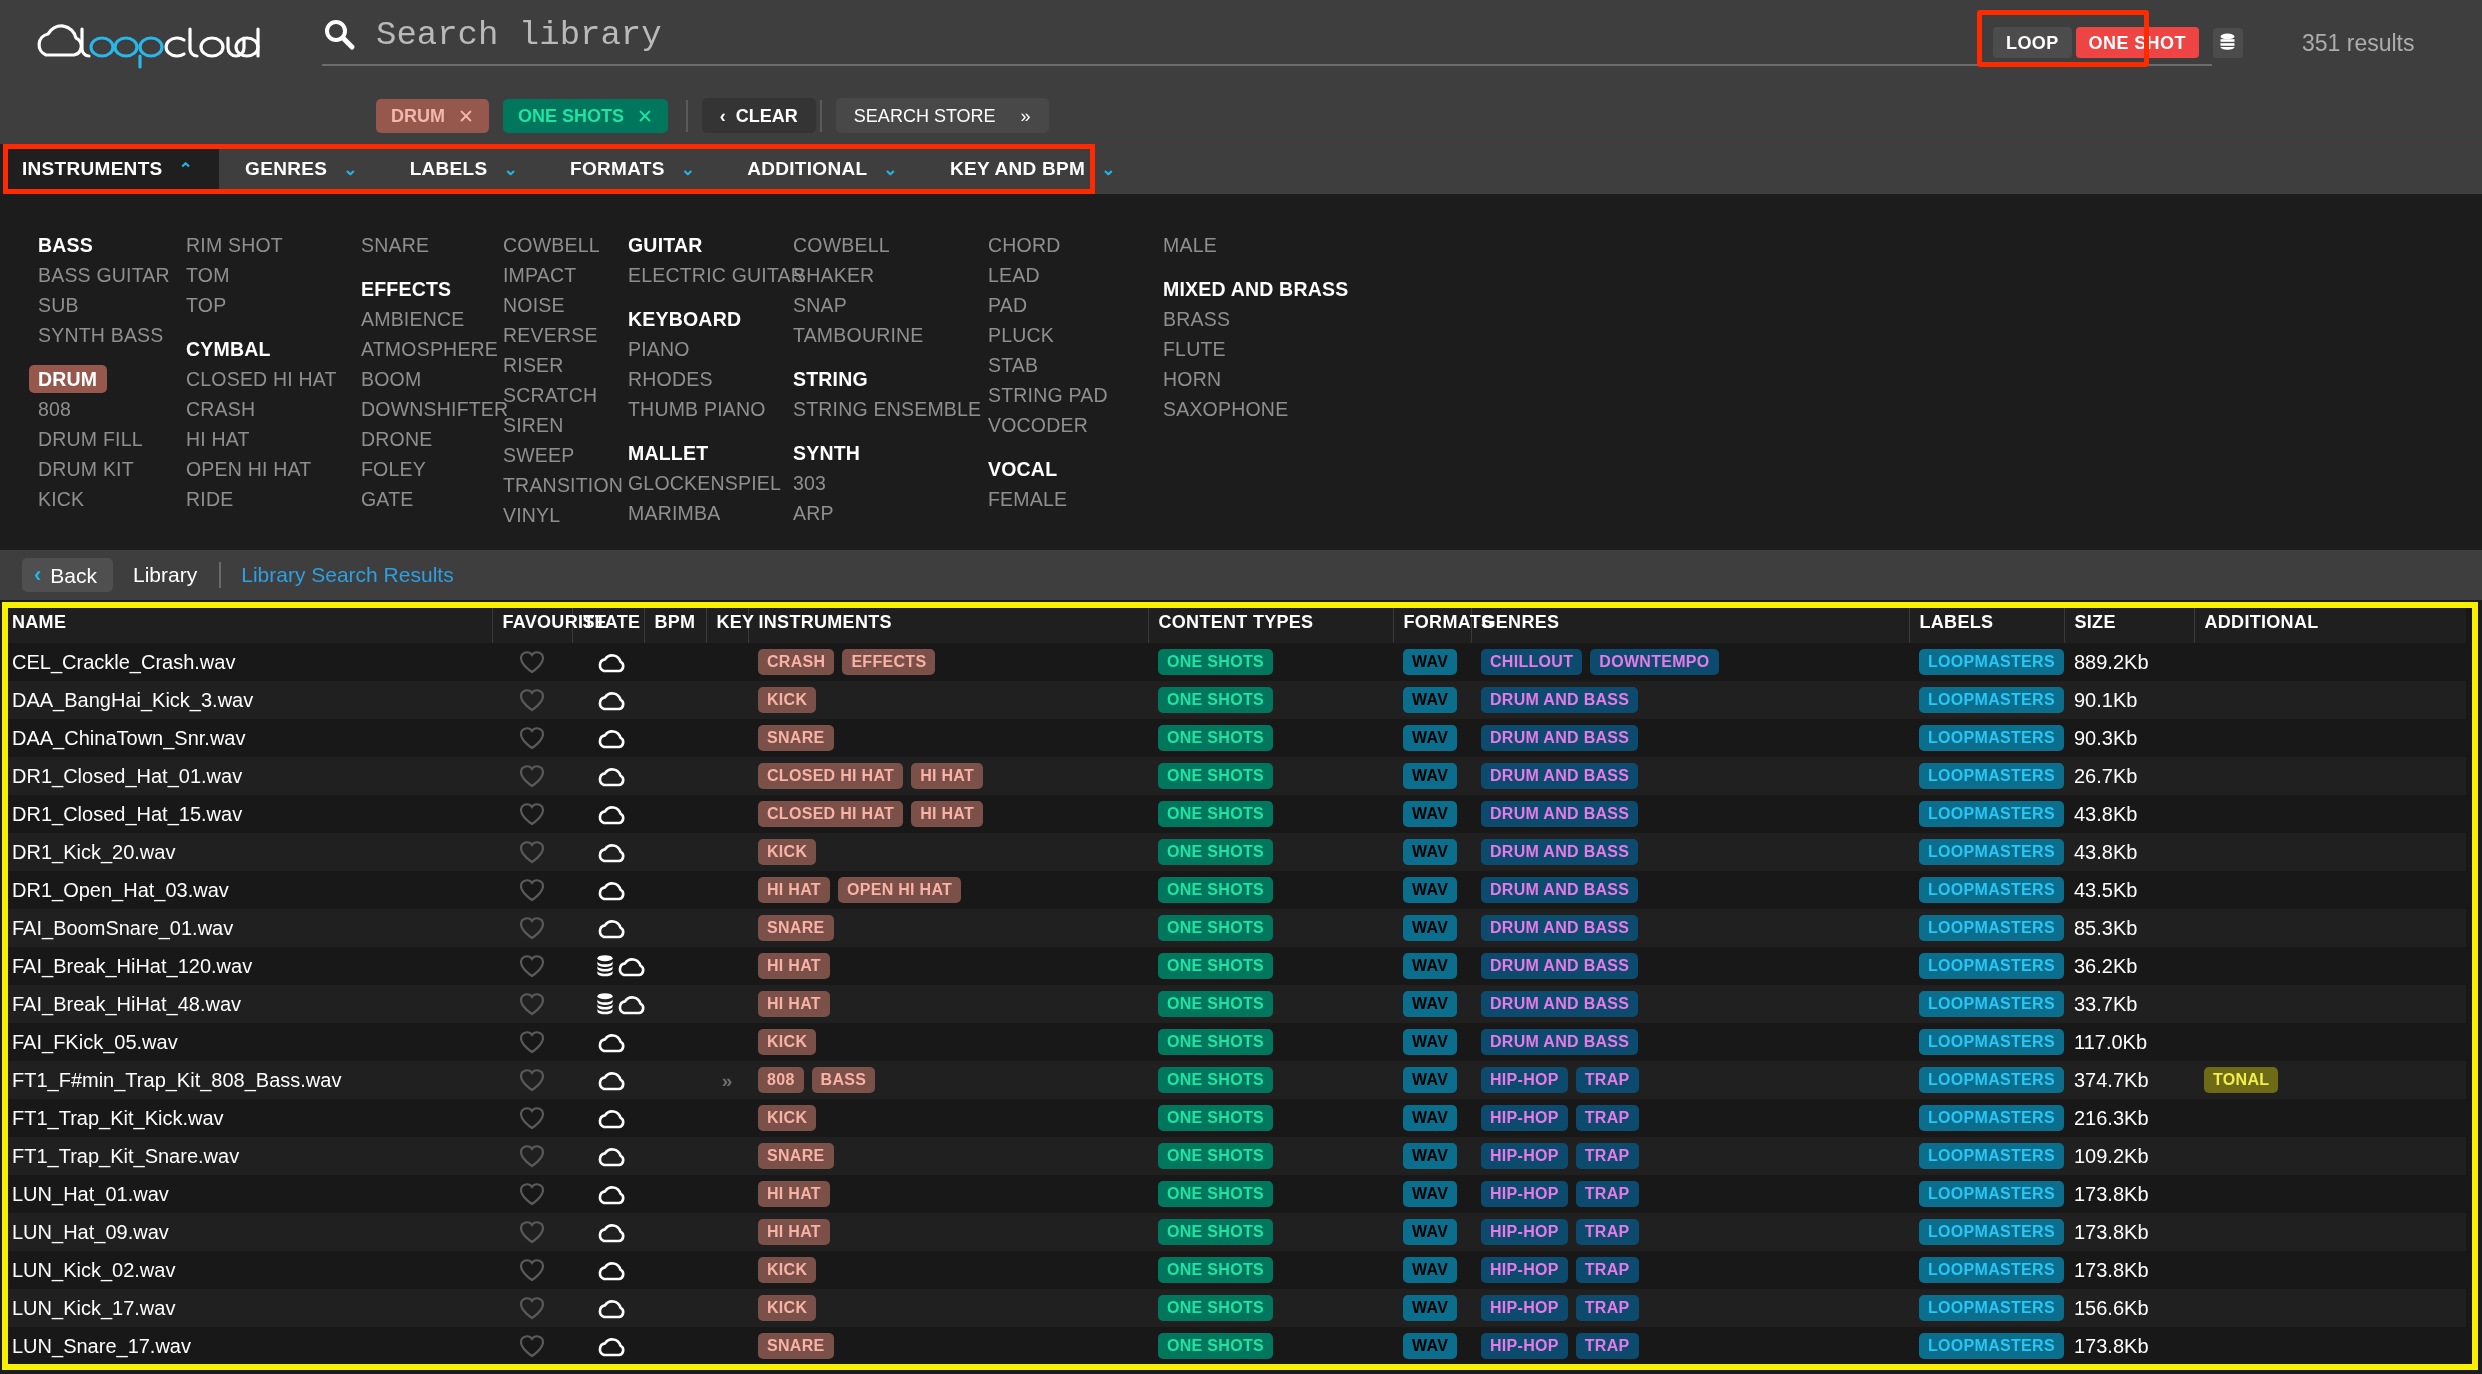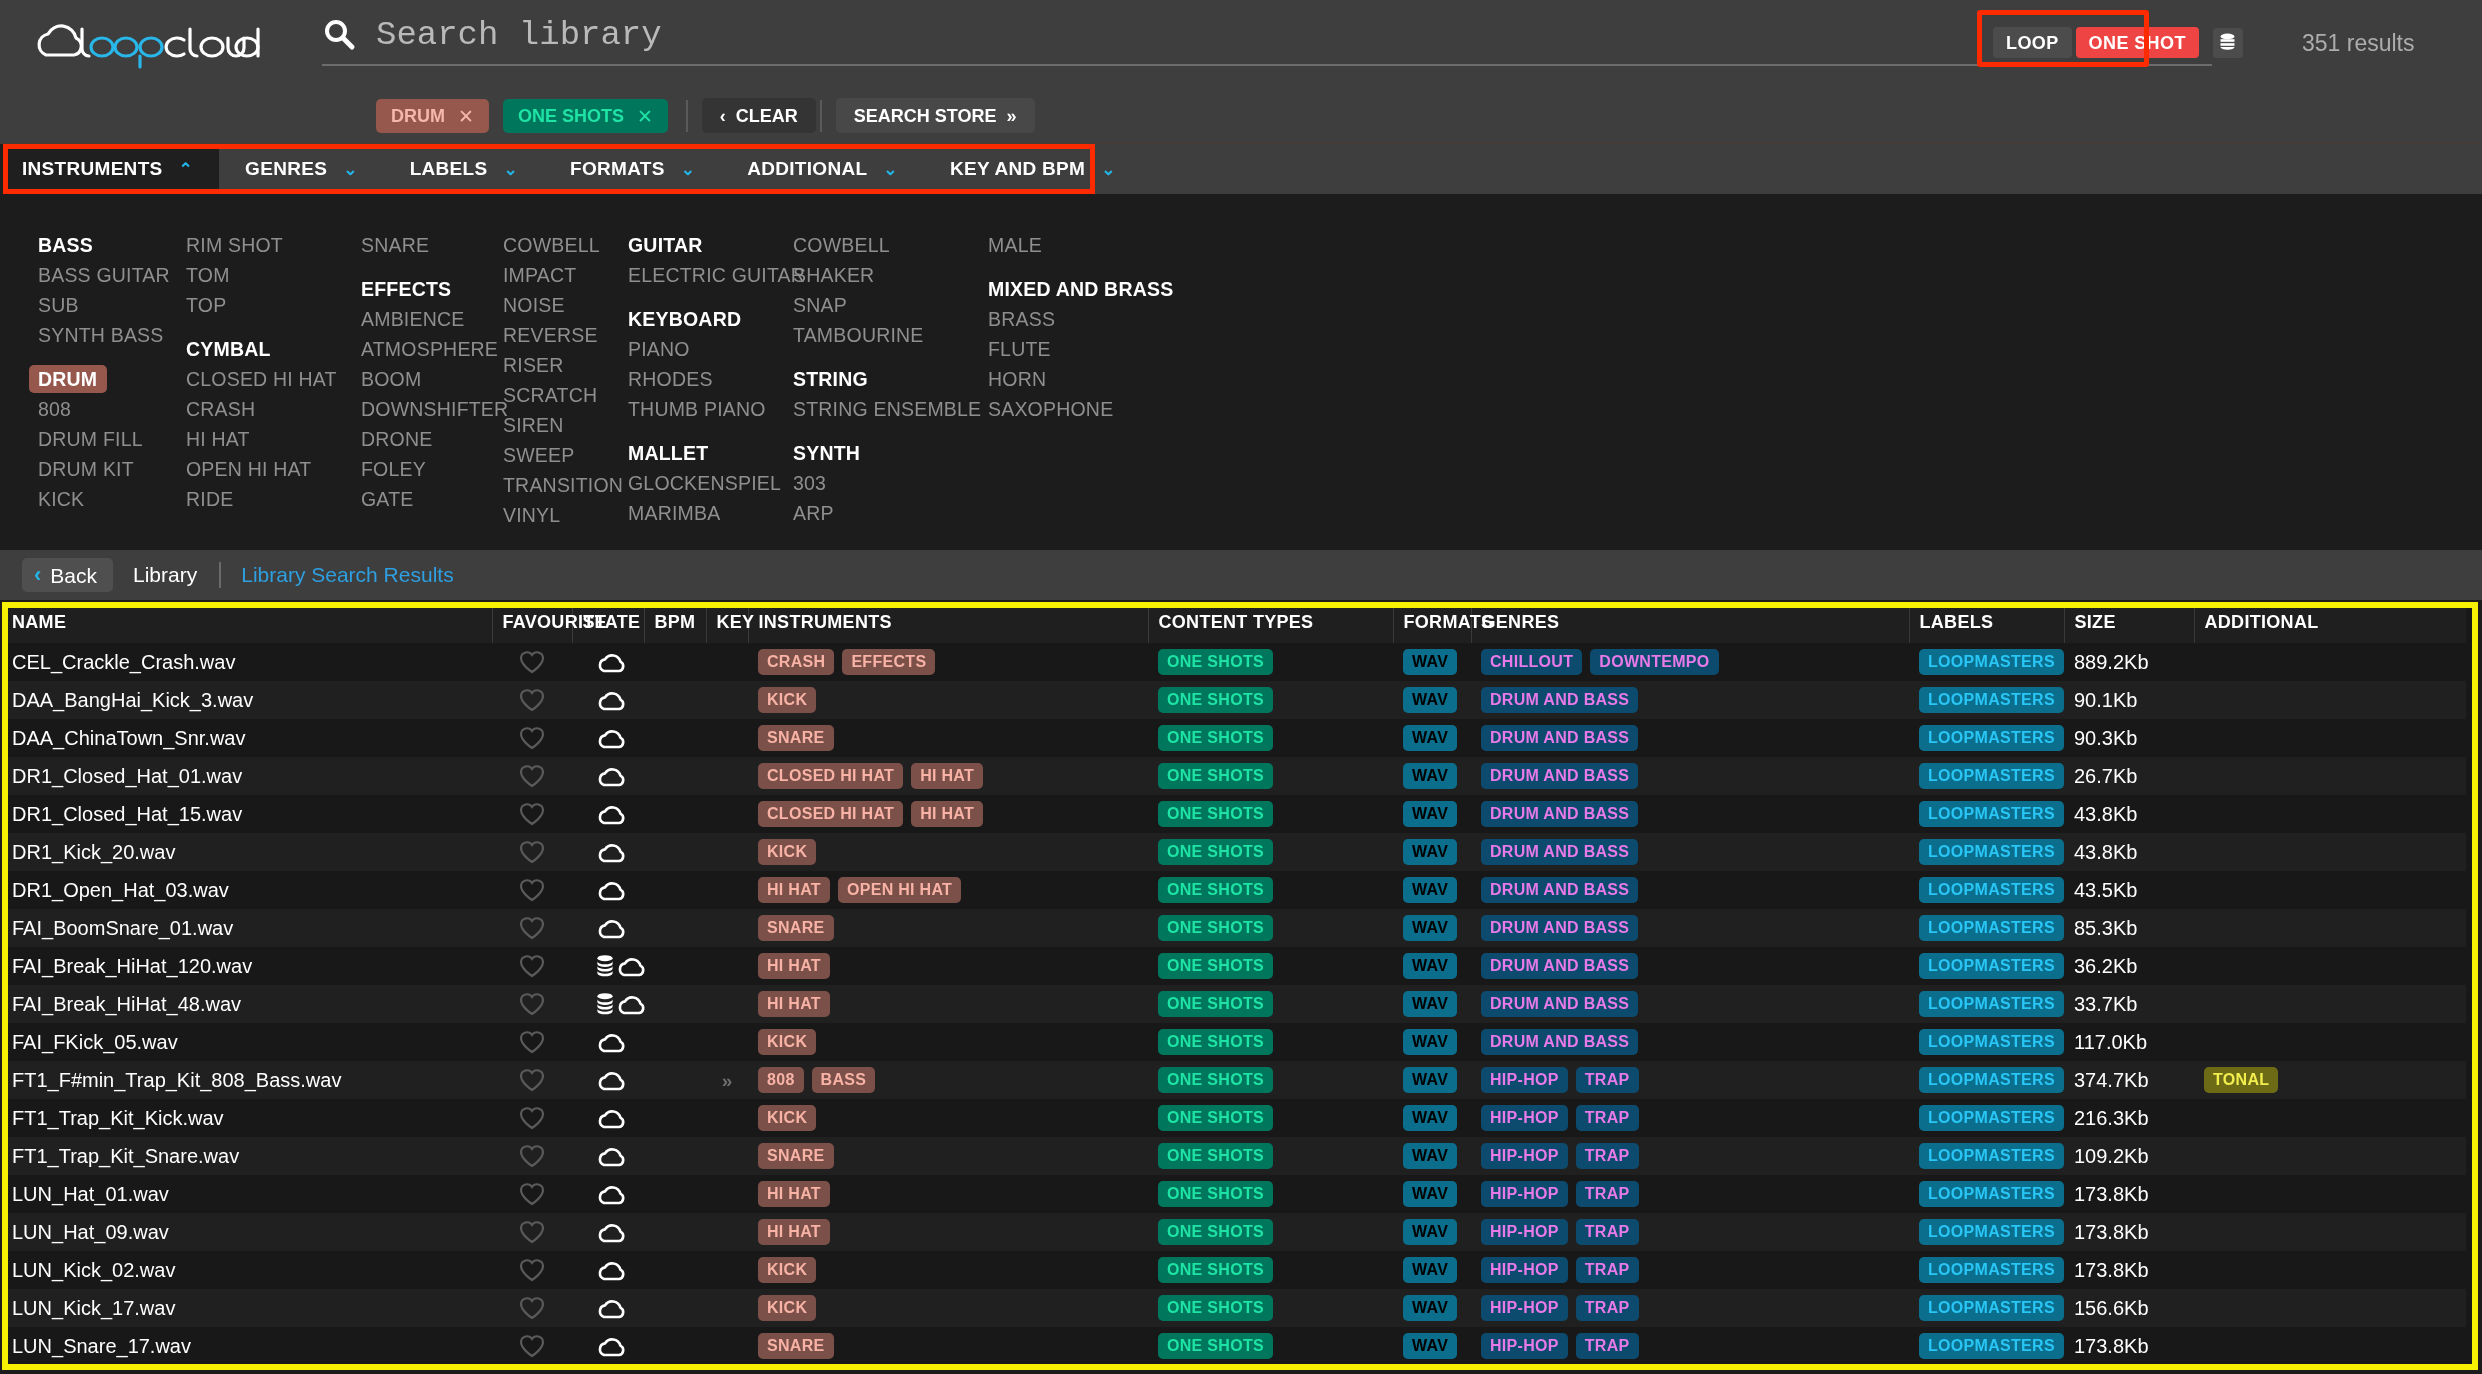--- a/index.html
+++ b/index.html
@@ -115,23 +115,23 @@
   .vdiv { width: 2px; height: 32px; background: #5a5a5a; margin: 0 14px 0 4px; }
   .btn-dark {
     display: flex; align-items: center; gap: 10px;
     background: #343434; color: #ffffff;
     font-size: 18px; font-weight: bold;
     padding: 9px 18px 8px;
     border-radius: 5px; cursor: pointer;
     line-height: 1;
   }
   .btn-ghost {
-    display: flex; align-items: center; gap: 10px;
+    display: flex; align-items: center; gap: 25px;
     background: #484848; color: #ffffff;
-    font-size: 18px; font-weight: bold;
+    font-size: 18px; font-weight: normal;
     padding: 9px 18px 8px;
     border-radius: 5px; cursor: pointer;
     line-height: 1;
   }
 
   
   .tabs-highlight {
     position: absolute;
     left: 3px; top: 144px;
     width: 1092px; height: 50px;
@@ -472,20 +472,32 @@
       <div class="facet-item">SNAP</div>
       <div class="facet-item">TAMBOURINE</div>
       <div class="facet-item spacer">&nbsp;</div>
       <div class="facet-item head">STRING</div>
       <div class="facet-item">STRING ENSEMBLE</div>
       <div class="facet-item spacer">&nbsp;</div>
       <div class="facet-item head">SYNTH</div>
       <div class="facet-item">303</div>
       <div class="facet-item">ARP</div>
     </div>
+    <div class="facet-col c8">
+      <div class="facet-item">CHORD</div>
+      <div class="facet-item">LEAD</div>
+      <div class="facet-item">PAD</div>
+      <div class="facet-item">PLUCK</div>
+      <div class="facet-item">STAB</div>
+      <div class="facet-item">STRING PAD</div>
+      <div class="facet-item">VOCODER</div>
+      <div class="facet-item spacer">&nbsp;</div>
+      <div class="facet-item head">VOCAL</div>
+      <div class="facet-item">FEMALE</div>
+    </div>
     <div class="facet-col c9">
       <div class="facet-item">MALE</div>
       <div class="facet-item spacer">&nbsp;</div>
       <div class="facet-item head">MIXED AND BRASS</div>
       <div class="facet-item">BRASS</div>
       <div class="facet-item">FLUTE</div>
       <div class="facet-item">HORN</div>
       <div class="facet-item">SAXOPHONE</div>
     </div>
   </div>

